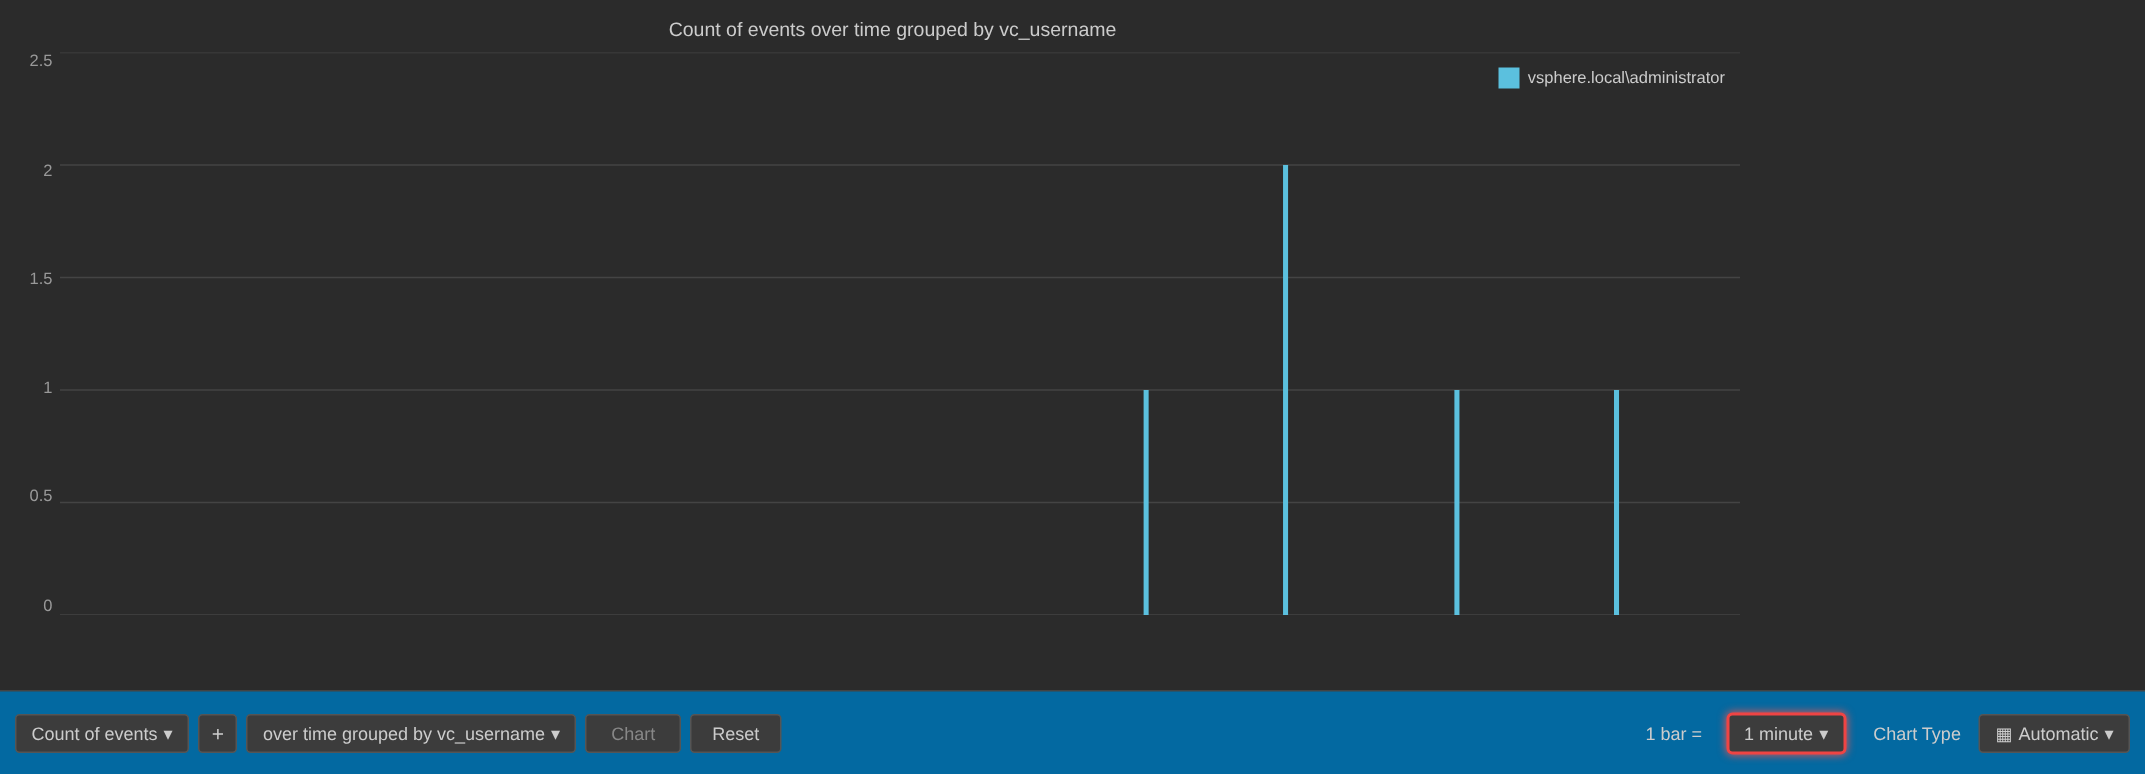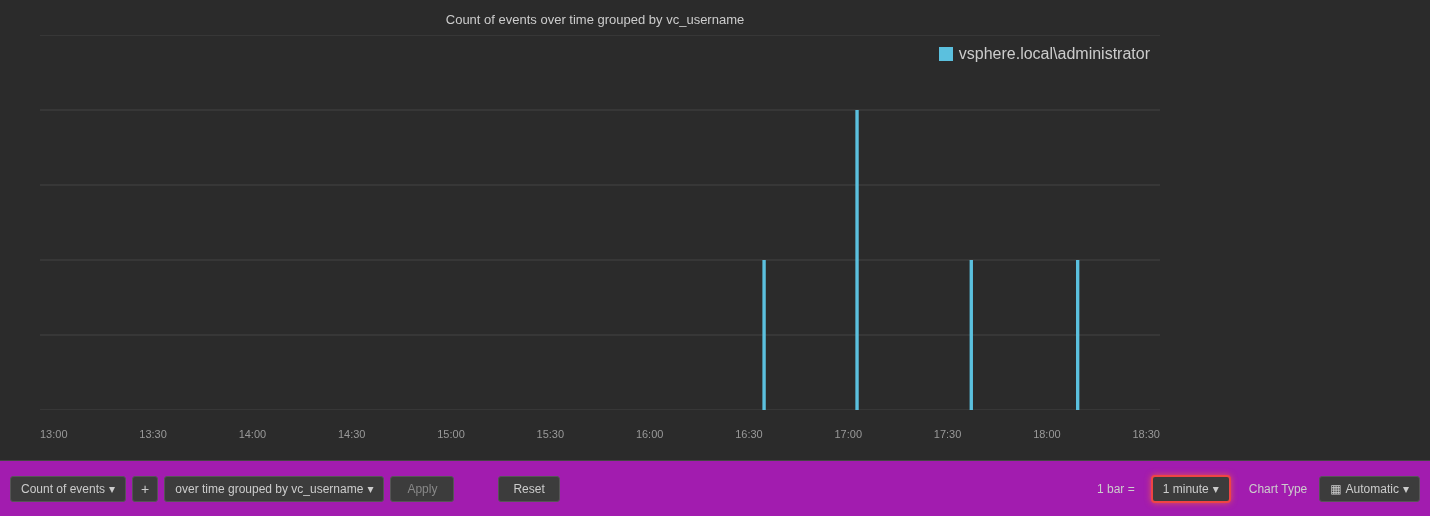--- a/index.html
+++ b/index.html
@@ -71,29 +71,29 @@
       align-items: center;
       gap: 6px;
     }
     .legend-color {
       width: 14px;
       height: 14px;
       background: #5bc0de;
     }
     .legend-text {
       color: #ccc;
-      font-size: 16px;
+      font-size: 11px;
     }
     .bottom-bar {
       position: absolute;
       bottom: 0;
       left: 0;
       right: 0;
       height: 56px;
-      background: #a21caf;
+      background: #0369a1;
       display: flex;
       align-items: center;
       padding: 0 10px;
       gap: 6px;
       border-top: 1px solid #444;
     }
     .dropdown-btn {
       background: #3c3c3c;
       border: 1px solid #555;
       color: #ccc;
@@ -124,21 +124,20 @@
       font-size: 12px;
     }
     .reset-btn {
       background: #3c3c3c;
       border: 1px solid #555;
       color: #ccc;
       padding: 5px 14px;
       border-radius: 3px;
       cursor: pointer;
       font-size: 12px;
-      margin-left: 38px;
     }
     .spacer { flex: 1; }
     .bar-eq-label {
       color: #ccc;
       font-size: 12px;
       margin-right: 10px;
     }
     .minute-dropdown {
       background: #3c3c3c;
       border: 2px solid #ef4444;
@@ -178,20 +177,28 @@
       height: 100%;
     }
   </style>
 </head>
 <body>
 
 <div class="chart-container">
 
   <div class="chart-title">Count of events over time grouped by vc_username</div>
 
+  <div class="y-axis">
+    <span class="y-label">2.5</span>
+    <span class="y-label">2</span>
+    <span class="y-label">1.5</span>
+    <span class="y-label">1</span>
+    <span class="y-label">0.5</span>
+    <span class="y-label">0</span>
+  </div>
 
   <div class="chart-area">
     <svg class="chart-svg" preserveAspectRatio="none">
 
       <line x1="0" y1="100%" x2="100%" y2="100%" stroke="#444" stroke-width="1"></line>
       <line x1="0" y1="80%" x2="100%" y2="80%" stroke="#444" stroke-width="1"></line>
       <line x1="0" y1="60%" x2="100%" y2="60%" stroke="#444" stroke-width="1"></line>
       <line x1="0" y1="40%" x2="100%" y2="40%" stroke="#444" stroke-width="1"></line>
       <line x1="0" y1="20%" x2="100%" y2="20%" stroke="#444" stroke-width="1"></line>
       <line x1="0" y1="0%" x2="100%" y2="0%" stroke="#444" stroke-width="1"></line>
@@ -199,34 +206,20 @@
       <rect x="64.5%" y="60%" width="0.3%" height="40%" fill="#5bc0de"></rect>
 
       <rect x="72.8%" y="20%" width="0.3%" height="80%" fill="#5bc0de"></rect>
 
       <rect x="83.0%" y="60%" width="0.3%" height="40%" fill="#5bc0de"></rect>
 
       <rect x="92.5%" y="60%" width="0.3%" height="40%" fill="#5bc0de"></rect>
     </svg>
   </div>
 
-  <div class="x-axis">
-    <span class="x-label">13:00</span>
-    <span class="x-label">13:30</span>
-    <span class="x-label">14:00</span>
-    <span class="x-label">14:30</span>
-    <span class="x-label">15:00</span>
-    <span class="x-label">15:30</span>
-    <span class="x-label">16:00</span>
-    <span class="x-label">16:30</span>
-    <span class="x-label">17:00</span>
-    <span class="x-label">17:30</span>
-    <span class="x-label">18:00</span>
-    <span class="x-label">18:30</span>
-  </div>
 
   <div class="legend">
     <div class="legend-color"></div>
     <span class="legend-text">vsphere.local\administrator</span>
   </div>
 </div>
 
 <div class="bottom-bar">
   <button class="dropdown-btn">
     <span>Count of events</span>
@@ -236,21 +229,21 @@
   <button class="plus-btn">
     <span>+</span>
   </button>
 
   <button class="dropdown-btn">
     <span>over time grouped by vc_username</span>
     <span>▾</span>
   </button>
 
   <button class="apply-btn">
-    <span>Apply</span>
+    <span>Chart</span>
   </button>
 
   <button class="reset-btn">
     <span>Reset</span>
   </button>
 
   <div class="spacer"></div>
 
   <span class="bar-eq-label">1 bar =</span>
 

